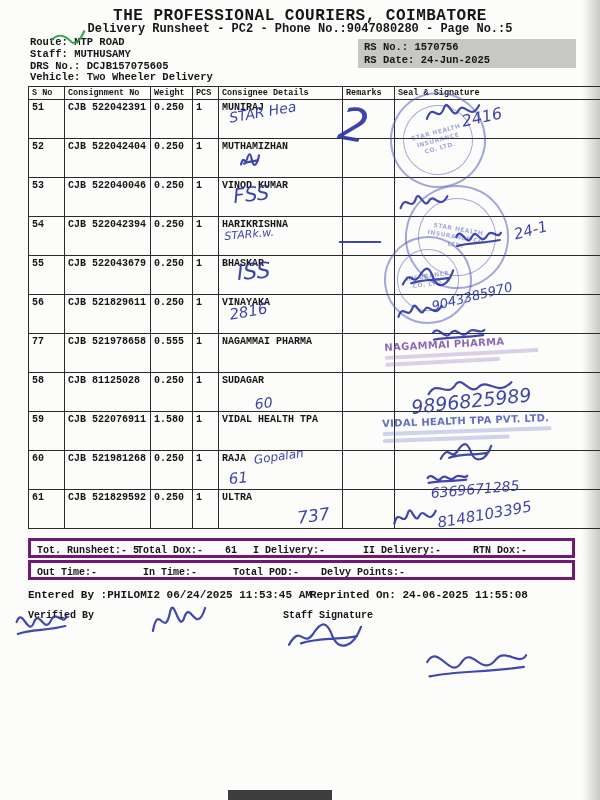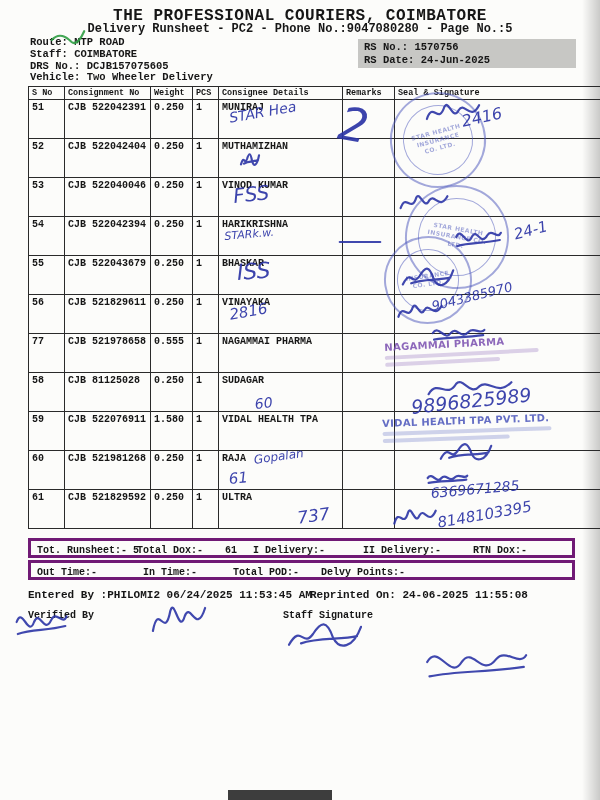--- a/index.html
+++ b/index.html
@@ -44,21 +44,21 @@
 
 <div class="page">
   <div class="scan-right"></div>
   <div class="scan-strip"></div>
 
   <div class="title">THE PROFESSIONAL COURIERS, COIMBATORE</div>
   <div class="subtitle">Delivery Runsheet - PC2 - Phone No.:9047080280 - Page No.:5</div>
 
   <div class="info">
     <div><span>Route:</span> <span>MTP ROAD</span></div>
-    <div><span>Staff:</span> <span>COIMBATORE</span></div>
+    <div><span>Staff:</span> <span>MUTHUSAMY</span></div>
     <div><span>DRS No.:</span> <span>DCJB157075605</span></div>
     <div><span>Vehicle:</span> <span>Two Wheeler Delivery</span></div>
   </div>
 
   <div class="rs-box">
     <div><span>RS No.:</span> <span>1570756</span></div>
     <div><span>RS Date:</span> <span>24-Jun-2025</span></div>
   </div>
 
   <table class="runsheet">

